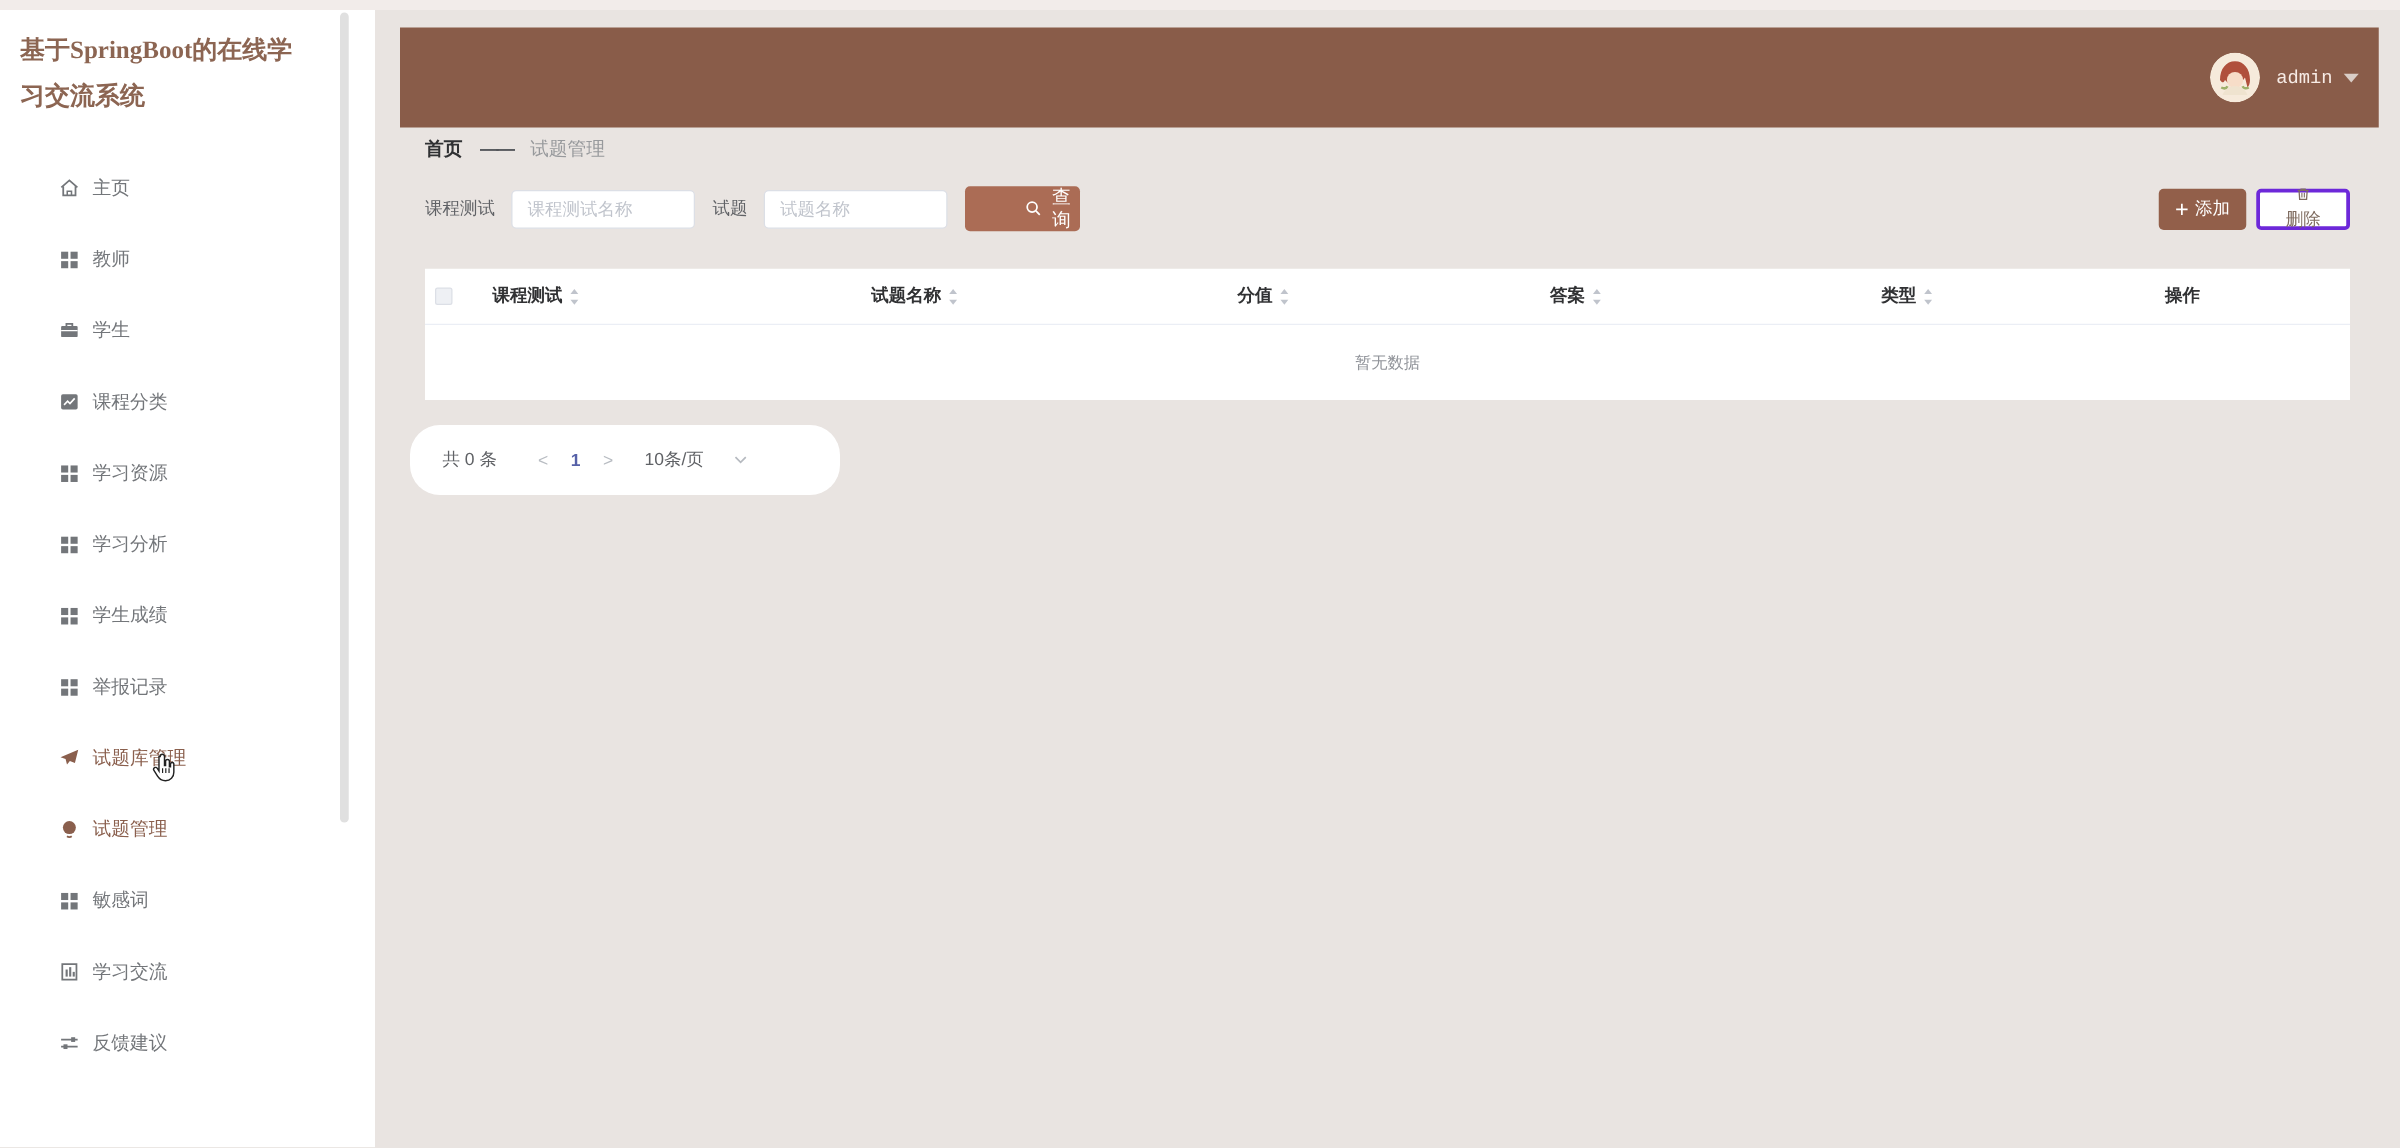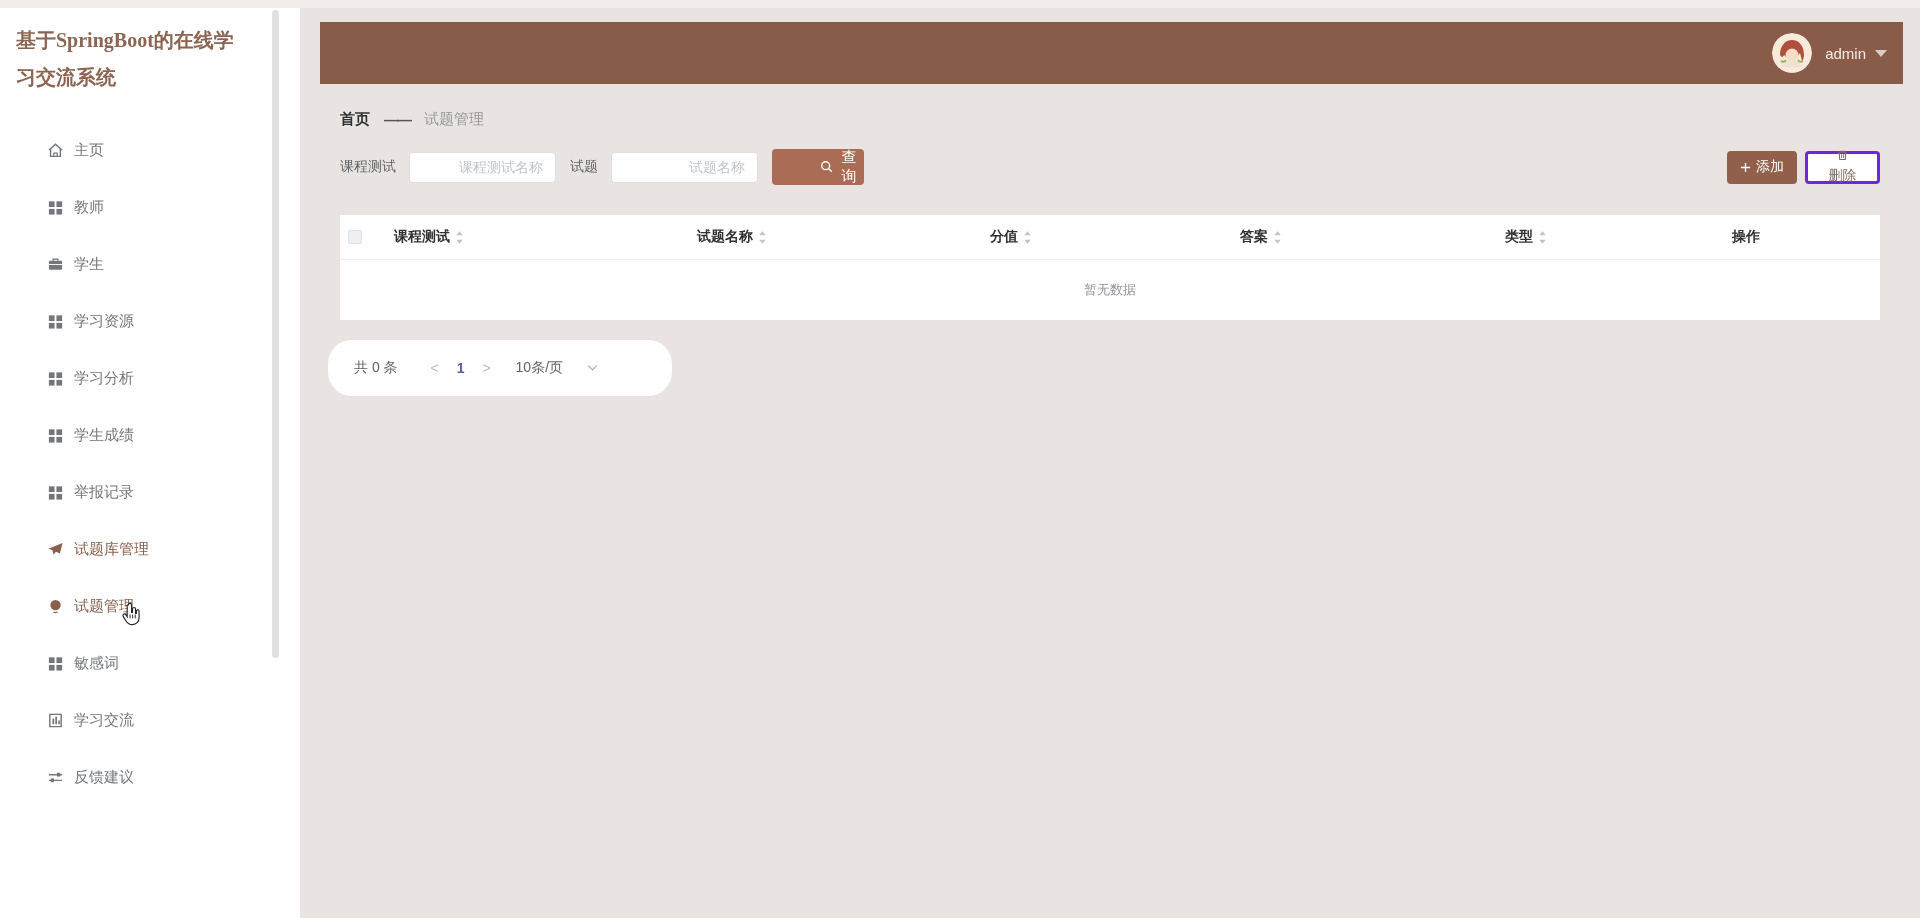--- a/index.html
+++ b/index.html
@@ -24,43 +24,43 @@
   }
   .nav-icon { width:17px; height:17px; margin-right:10px; display:inline-flex; align-items:center; }
   .nav-item.hovered, .nav-item.active { color:#8a5f4d; }
   .scroll-thumb {
     position:absolute; left:272px; top:10px; width:7px; height:648px;
     background:#e0e0e0; border-radius:4px; z-index:3;
   }
 
   
   .topbar {
-    position:absolute; left:320px; top:22px; width:1583px; height:62px;
+    position:absolute; left:320px; top:22px; width:1583px; height:80px;
     background:#895c49; display:flex; align-items:center; justify-content:flex-end;
     padding-right:16px;
+    font-family:Liberation Mono, monospace;
   }
   .user-chip { display:flex; align-items:center; cursor:pointer; }
   .avatar { width:40px; height:40px; border-radius:50%; overflow:hidden; flex:none; }
   .username { color:#f7ebe5; font-size:15px; margin:0 9px 0 13px; }
   .caret-down { width:0; height:0; border-left:6px solid transparent; border-right:6px solid transparent; border-top:7px solid #d9cdc6; }
 
   
   .breadcrumb { position:absolute; left:340px; top:110px; display:flex; align-items:center; font-size:15px; }
   .bc-home { font-weight:bold; color:#303133; cursor:pointer; }
   .bc-sep { color:#53565a; margin:0 14px; letter-spacing:-2px; font-weight:bold; }
   .bc-current { color:#97999c; }
 
   
   .filter-row { position:absolute; left:340px; top:149px; width:1540px; height:36px; display:flex; align-items:center; }
   .filter-label { font-size:14px; color:#606266; flex:none; }
   .filter-input {
     width:147px; height:31px; margin-left:13px; border:1px solid #dcdfe6; border-radius:4px;
     background:#fff; padding:0 12px; font-size:14px; color:#606266; outline:none;
     font-family:inherit;
-    text-align:right;
   }
   .filter-input::placeholder { color:#c0c4cc; }
   .gap14 { width:14px; flex:none; }
   .btn { display:inline-flex; align-items:center; justify-content:center; border-radius:4px; cursor:pointer; font-family:inherit; }
   .btn-search {
     margin-left:14px; width:92px; height:36px; background:#ab6c55; color:#fff;
     border:none; font-size:15px; gap:6px;padding-left:48px;
   }
   .spacer { flex:1; }
   .btn-add {
@@ -127,20 +127,29 @@
         </li>
         <li class="nav-item">
           <span class="nav-icon">
             <svg viewBox="0 0 18 18" width="17" height="17">
               <path d="M6.5 5V3.3h5V5" fill="none" stroke="currentColor" stroke-width="1.5"></path>
               <rect x="2" y="5" width="14" height="9.5" rx="1" fill="currentColor"></rect>
               <path d="M2 9h14" stroke="#fff" stroke-width="1"></path>
             </svg>
           </span>
           <span class="nav-label">学生</span>
+        </li>
+        <li class="nav-item">
+          <span class="nav-icon">
+            <svg viewBox="0 0 18 18" width="17" height="17">
+              <rect x="2" y="2.5" width="14" height="13" rx="1.5" fill="currentColor"></rect>
+              <path d="M4.5 11.5 7.5 8.5 9.5 10.5 13.5 6" fill="none" stroke="#fff" stroke-width="1.4"></path>
+            </svg>
+          </span>
+          <span class="nav-label">课程分类</span>
         </li>
         <li class="nav-item">
           <span class="nav-icon">
             <svg viewBox="0 0 18 18" width="17" height="17">
               <rect x="2" y="2.5" width="6" height="6" fill="currentColor"></rect>
               <rect x="10" y="2.5" width="6" height="6" fill="currentColor"></rect>
               <rect x="2" y="10.5" width="6" height="6" fill="currentColor"></rect>
               <rect x="10" y="10.5" width="6" height="6" fill="currentColor"></rect>
             </svg>
           </span>

